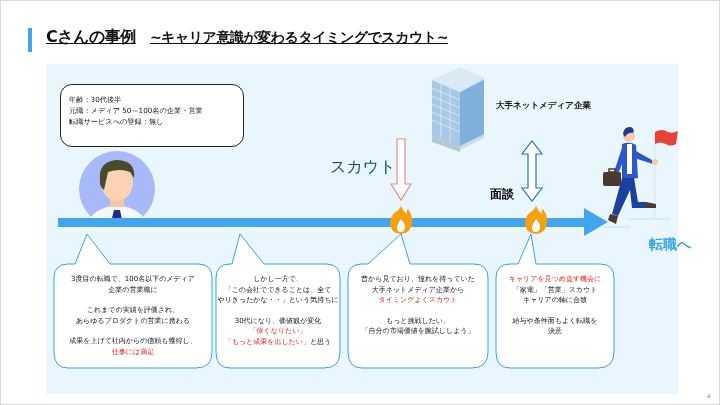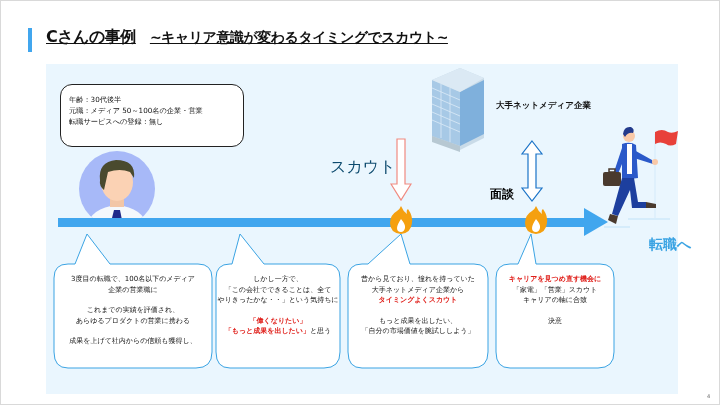--- a/index.html
+++ b/index.html
@@ -19,21 +19,21 @@
   .interview-label{position:absolute;left:490px;top:160px;color:#000000;font-size:12px;font-weight:bold;margin-top:26px;}
   .company-label{position:absolute;left:496px;top:100px;font-size:8.5px;font-weight:bold;}
   .goal-label{position:absolute;left:624px;top:236px;color:#3aa3e3;font-size:14px;font-weight:bold;padding-left:25px;}
   .building{position:absolute;left:428px;top:64px;width:60px;height:90px;}
   .runner{position:absolute;left:600px;top:120px;width:80px;height:110px;}
   .arrow-svg{position:absolute;}
   .bubble{position:absolute;top:230px;height:140px;}
   .bubble svg{position:absolute;left:0;top:0;}
   .bubble .txt{position:absolute;left:0;right:0;top:44px;text-align:center;font-size:7px;line-height:10.5px;}
   .bubble .gap{height:10px;}
-  .red{color:#e0201b;font-weight:bold;}
+  .red{color:#e0201b;font-weight:normal;}
   .page-num{position:absolute;left:707px;top:393px;font-size:5px;color:#666;}
 </style>
 </head>
 <body>
 
 <div class="page-border"></div>
 <div class="title-bar"></div>
 <div class="title">
   <span>Cさんの事例</span><span class="sub">~キャリア意識が変わるタイミングでスカウト~</span>
 </div>
@@ -127,57 +127,60 @@
     <path d="M16 34 L23 34 L35 4 L58 34 L146 34 Q160 34 160 48 L160 122 Q160 138 144 138 L16 138 Q2 138 2 122 L2 48 Q2 34 16 34 Z" fill="#ffffff" stroke="#3aa3e3" stroke-width="1"></path>
   </svg>
   <div class="txt">
     <div>3度目の転職で、100名以下のメディア</div>
     <div>企業の営業職に</div>
     <div class="gap"></div>
     <div>これまでの実績を評価され、</div>
     <div>あらゆるプロダクトの営業に携わる</div>
     <div class="gap"></div>
     <div>成果を上げて社内からの信頼も獲得し、</div>
+    <div class="red">仕事には満足</div>
   </div>
 </div>
 
 <div class="bubble" style="left:214px;width:128px;">
   <svg width="128" height="140" viewBox="0 0 128 140">
     <path d="M16 34 L18 34 L26 4 L50 34 L112 34 Q126 34 126 48 L126 122 Q126 138 110 138 L16 138 Q2 138 2 122 L2 48 Q2 34 16 34 Z" fill="#ffffff" stroke="#3aa3e3" stroke-width="1"></path>
   </svg>
   <div class="txt">
     <div>しかし一方で、</div>
     <div>「この会社でできることは、全て</div>
     <div>やりきったかな・・」という気持ちに</div>
     <div class="gap"></div>
+    <div>30代になり、価値観が変化</div>
     <div class="red">「偉くなりたい」</div>
     <div><span class="red">「もっと成果を出したい」</span><span>と思う</span></div>
   </div>
 </div>
 
 <div class="bubble" style="left:346px;width:144px;">
   <svg width="144" height="140" viewBox="0 0 144 140">
     <path d="M16 34 L22 34 L55 4 L64 34 L128 34 Q142 34 142 48 L142 122 Q142 138 126 138 L16 138 Q2 138 2 122 L2 48 Q2 34 16 34 Z" fill="#ffffff" stroke="#3aa3e3" stroke-width="1"></path>
   </svg>
   <div class="txt">
     <div>昔から見ており、憧れを持っていた</div>
     <div>大手ネットメディア企業から</div>
     <div class="red">タイミングよくスカウト</div>
     <div class="gap"></div>
-    <div>もっと成果を出したい、</div>
+    <div>もっと挑戦したい、</div>
     <div>「自分の市場価値を腕試ししよう」</div>
   </div>
 </div>
 
 <div class="bubble" style="left:494px;width:122px;">
   <svg width="122" height="140" viewBox="0 0 122 140">
     <path d="M16 34 L24 34 L37 4 L42 34 L106 34 Q120 34 120 48 L120 122 Q120 138 104 138 L16 138 Q2 138 2 122 L2 48 Q2 34 16 34 Z" fill="#ffffff" stroke="#3aa3e3" stroke-width="1"></path>
   </svg>
   <div class="txt">
     <div class="red">キャリアを見つめ直す機会に</div>
     <div>「家電」「営業」スカウト</div>
     <div>キャリアの軸に合致</div>
     <div class="gap"></div>
+    <div>給与や条件面もよく転職を</div>
     <div>決意</div>
   </div>
 </div>
 
 <div class="page-num">4</div>
 
 </body></html>

